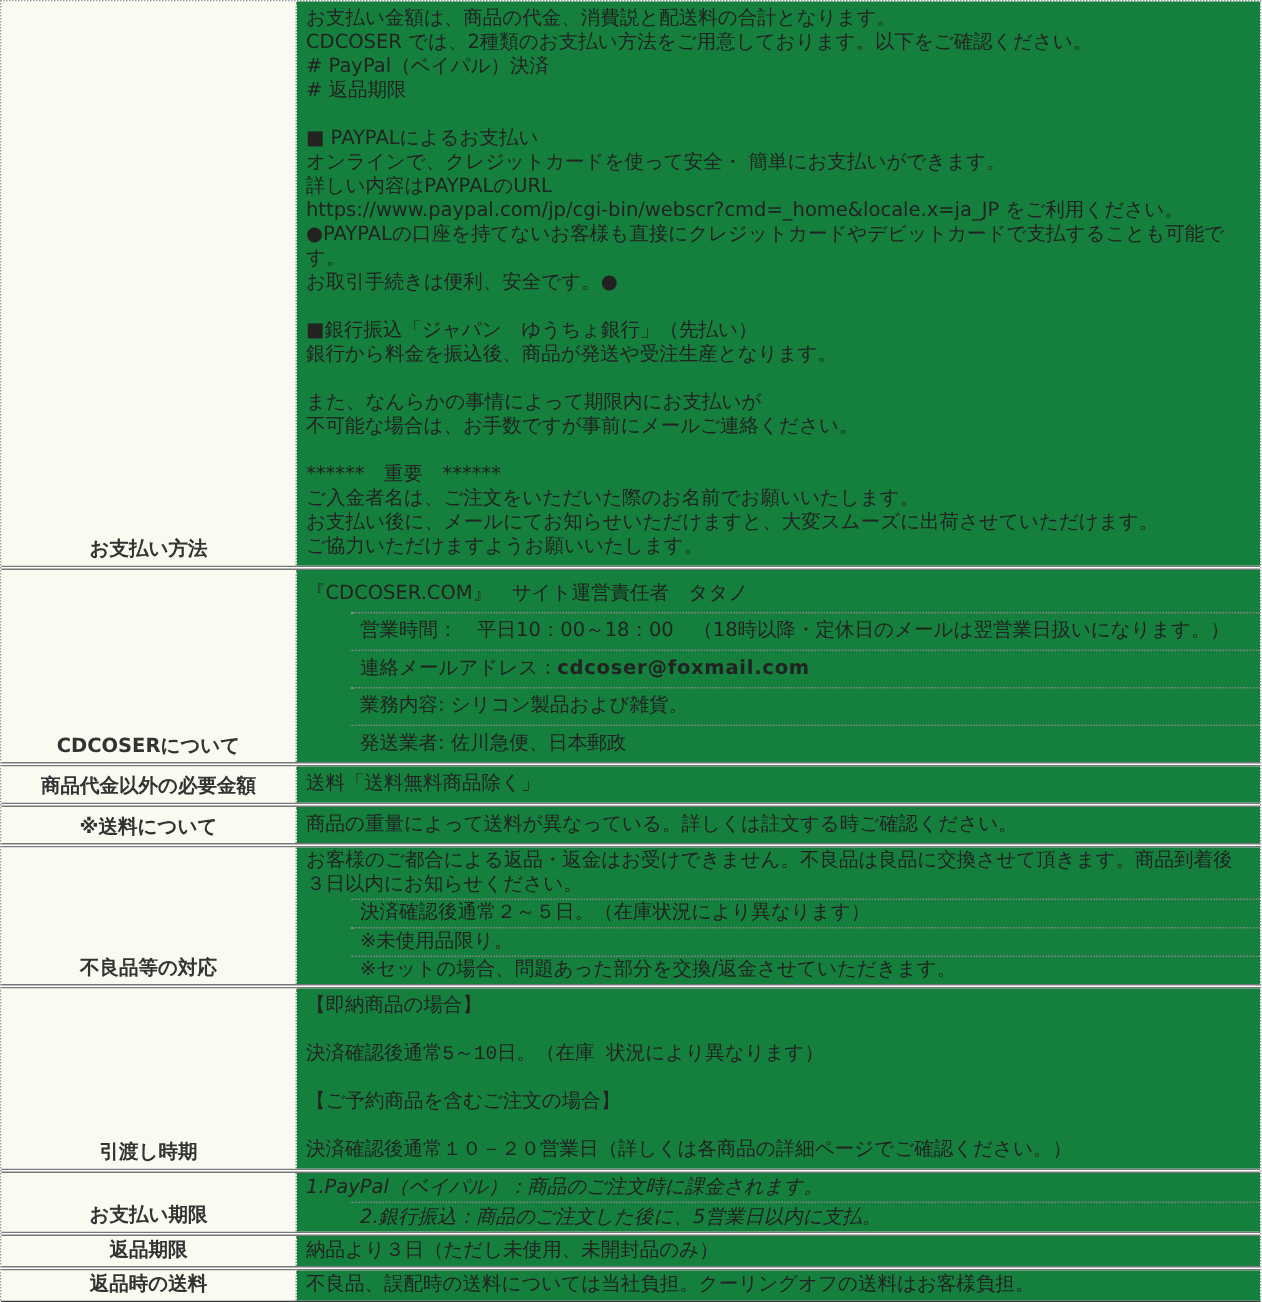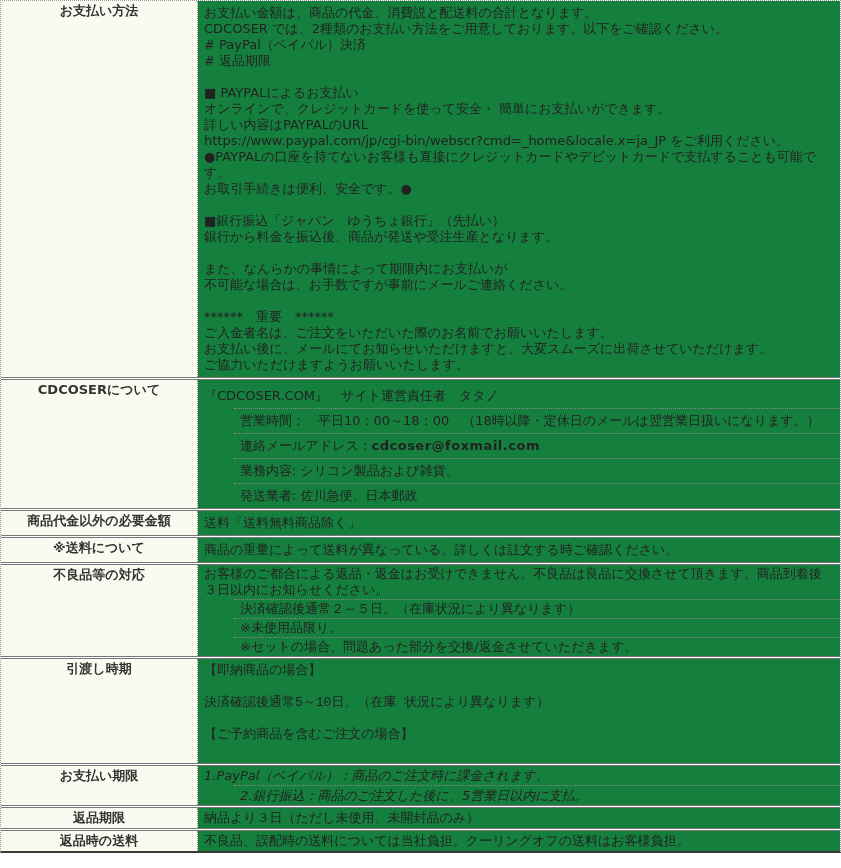--- a/index.html
+++ b/index.html
@@ -24,21 +24,21 @@
   .section + .section {
     border-top: 3px double #777;
   }
   .label-cell {
     flex: 0 0 197px;
     width: 197px;
     box-sizing: border-box;
     background: #fafaf0;
     border-right: 1px dotted #888;
     display: flex;
-    align-items: flex-start;
+    align-items: flex-end;
     justify-content: center;
     text-align: center;
     font-weight: bold;
     color: #333;
     padding: 2px 6px;
   }
   .content-cell {
     flex: 1 1 auto;
     min-width: 0;
     display: flex;
@@ -174,20 +174,21 @@
         <span>引渡し時期</span>
       </div>
       <div class="content-cell">
         <div class="content-row">
           <div class="line">【即納商品の場合】</div>
           <div class="line"></div>
           <div class="line">決済確認後通常5～10日。（在庫 状況により異なります）</div>
           <div class="line"></div>
           <div class="line">【ご予約商品を含むご注文の場合】</div>
           <div class="line"></div>
+          <div class="line">決済確認後通常１０－２０営業日（詳しくは各商品の詳細ページでご確認ください。）</div>
         </div>
       </div>
     </div>
     <div class="section" data-section="payment-deadline">
       <div class="label-cell">
         <span>お支払い期限</span>
       </div>
       <div class="content-cell">
         <div class="content-row">
           <div class="line">1.PayPal（ベイパル）：商品のご注文時に課金されます。</div>

